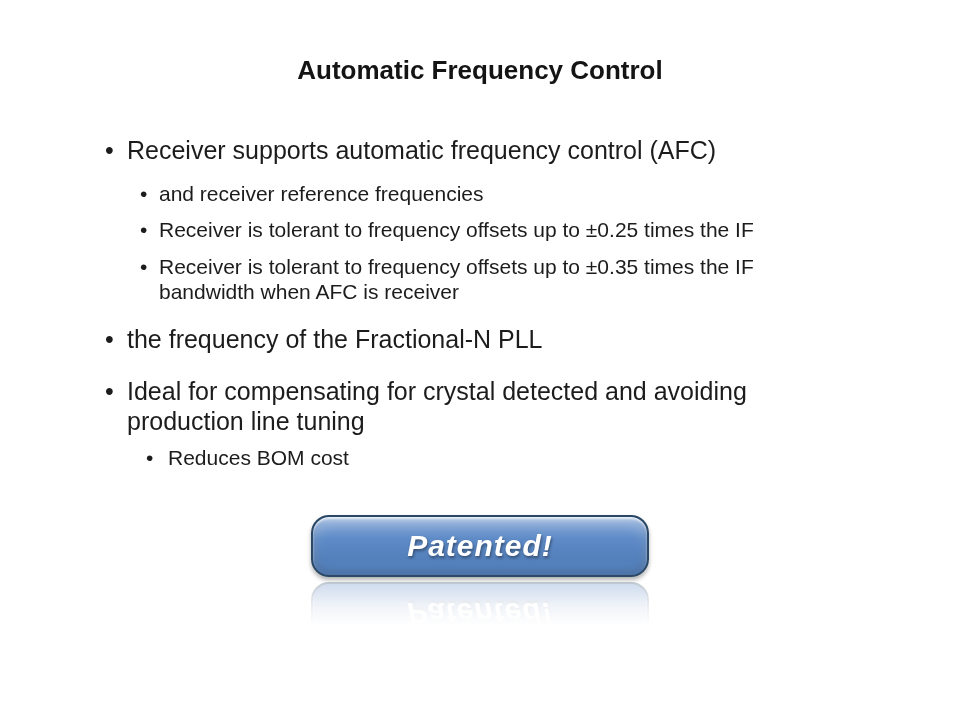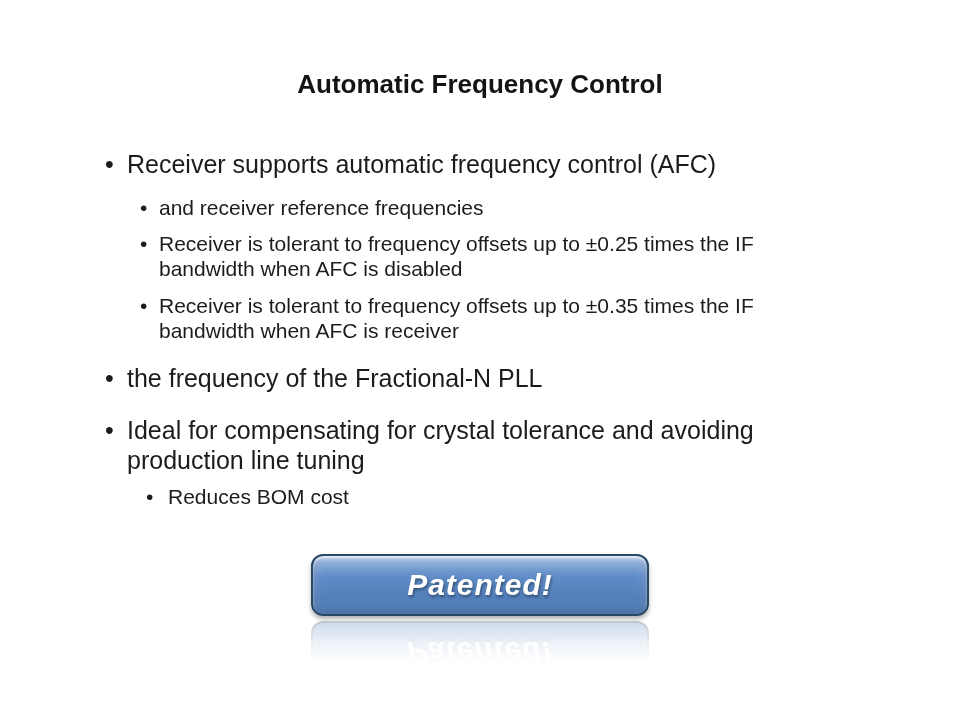--- a/index.html
+++ b/index.html
@@ -5,21 +5,21 @@
   html,body { margin:0; padding:0; background:#ffffff; }
   .slide {
     position:relative;
     width:960px; height:720px;
     background:#ffffff;
     overflow:hidden;
     font-family:"Liberation Sans", sans-serif;
     color:#1c1c1c;
   }
   .title {
-    margin-top:68px;
+    margin-top:54px;
     text-align:center;
     font-size:26px;
     line-height:32px;
     font-weight:bold;
     color:#141414;
   }
   .content { margin-top:0; }
   .item { display:flex; }
   .item .bullet { flex:none; }
   .l1 { padding-left:105px; font-size:25px; line-height:30px; }
@@ -34,21 +34,21 @@
   .m12 { margin-top:12px; }
   .m20 { margin-top:20px; }
   .m22 { margin-top:22px; }
   .m9  { margin-top:9px;  }
 
   .badge {
     box-sizing:border-box;
     width:338px; height:62px;
     margin:45px auto 0;
     border:2px solid #2b4866;
-    border-radius:12px;
+    border-radius:18px;
     background:linear-gradient(180deg,
       #a6bfe0 0%, #7a9fd2 12%, #5e8bc7 38%, #537fba 72%, #5b88c5 100%);
     box-shadow:
       inset 0 2px 2px rgba(255,255,255,0.65),
       inset 0 9px 12px rgba(255,255,255,0.25),
       inset 0 -5px 9px rgba(0,0,0,0.18),
       0 3px 4px rgba(0,0,0,0.30);
     display:flex; align-items:center; justify-content:center;
   }
   .badge-label {
@@ -99,21 +99,20 @@
       <span class="bullet">•</span>
       <div class="lines">
         <div class="line">and receiver reference frequencies</div>
       </div>
     </div>
 
     <div class="item l2 m11">
       <span class="bullet">•</span>
       <div class="lines">
         <div class="line">Receiver is tolerant to frequency offsets up to ±0.25 times the IF</div>
-        <div class="line">bandwidth when AFC is disabled</div>
       </div>
     </div>
 
     <div class="item l2 m12">
       <span class="bullet">•</span>
       <div class="lines">
         <div class="line">Receiver is tolerant to frequency offsets up to ±0.35 times the IF</div>
         <div class="line">bandwidth when AFC is receiver</div>
       </div>
     </div>
@@ -121,21 +120,21 @@
     <div class="item l1 m20">
       <span class="bullet">•</span>
       <div class="lines">
         <div class="line">the frequency of the Fractional-N PLL</div>
       </div>
     </div>
 
     <div class="item l1 m22">
       <span class="bullet">•</span>
       <div class="lines">
-        <div class="line">Ideal for compensating for crystal tolerance and avoiding</div>
+        <div class="line">Ideal for compensating for crystal detected and avoiding</div>
         <div class="line">production line tuning</div>
       </div>
     </div>
 
     <div class="item l2b m9">
       <span class="bullet">•</span>
       <div class="lines">
         <div class="line">Reduces BOM cost</div>
       </div>
     </div>

